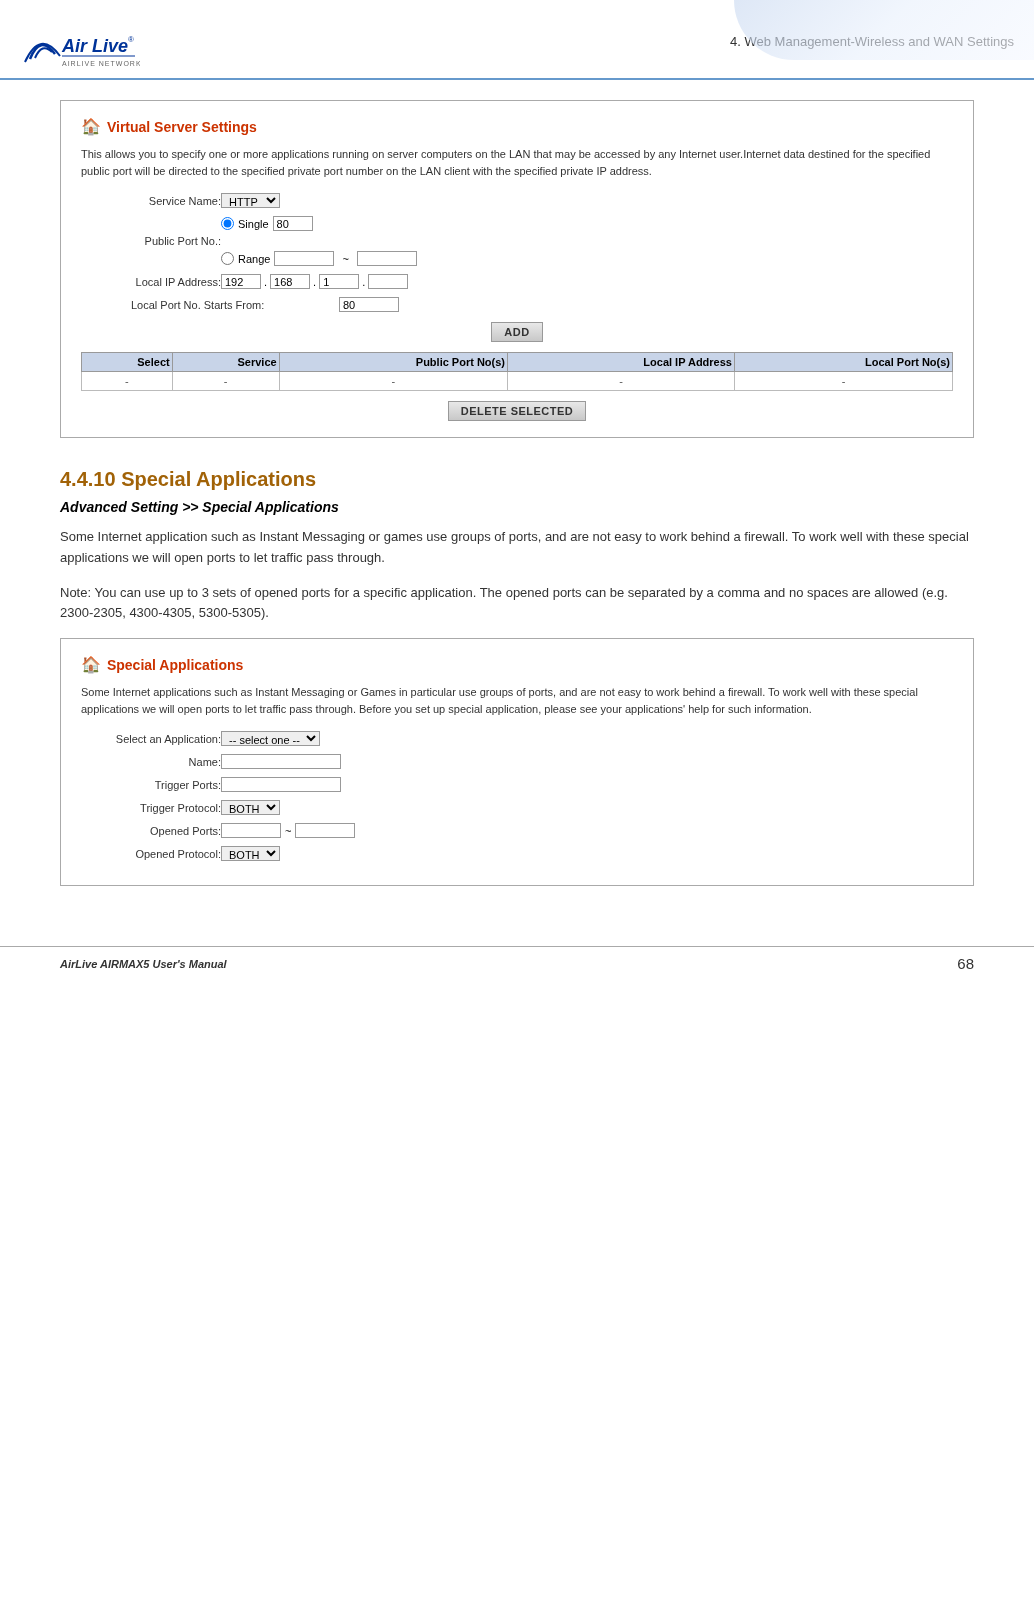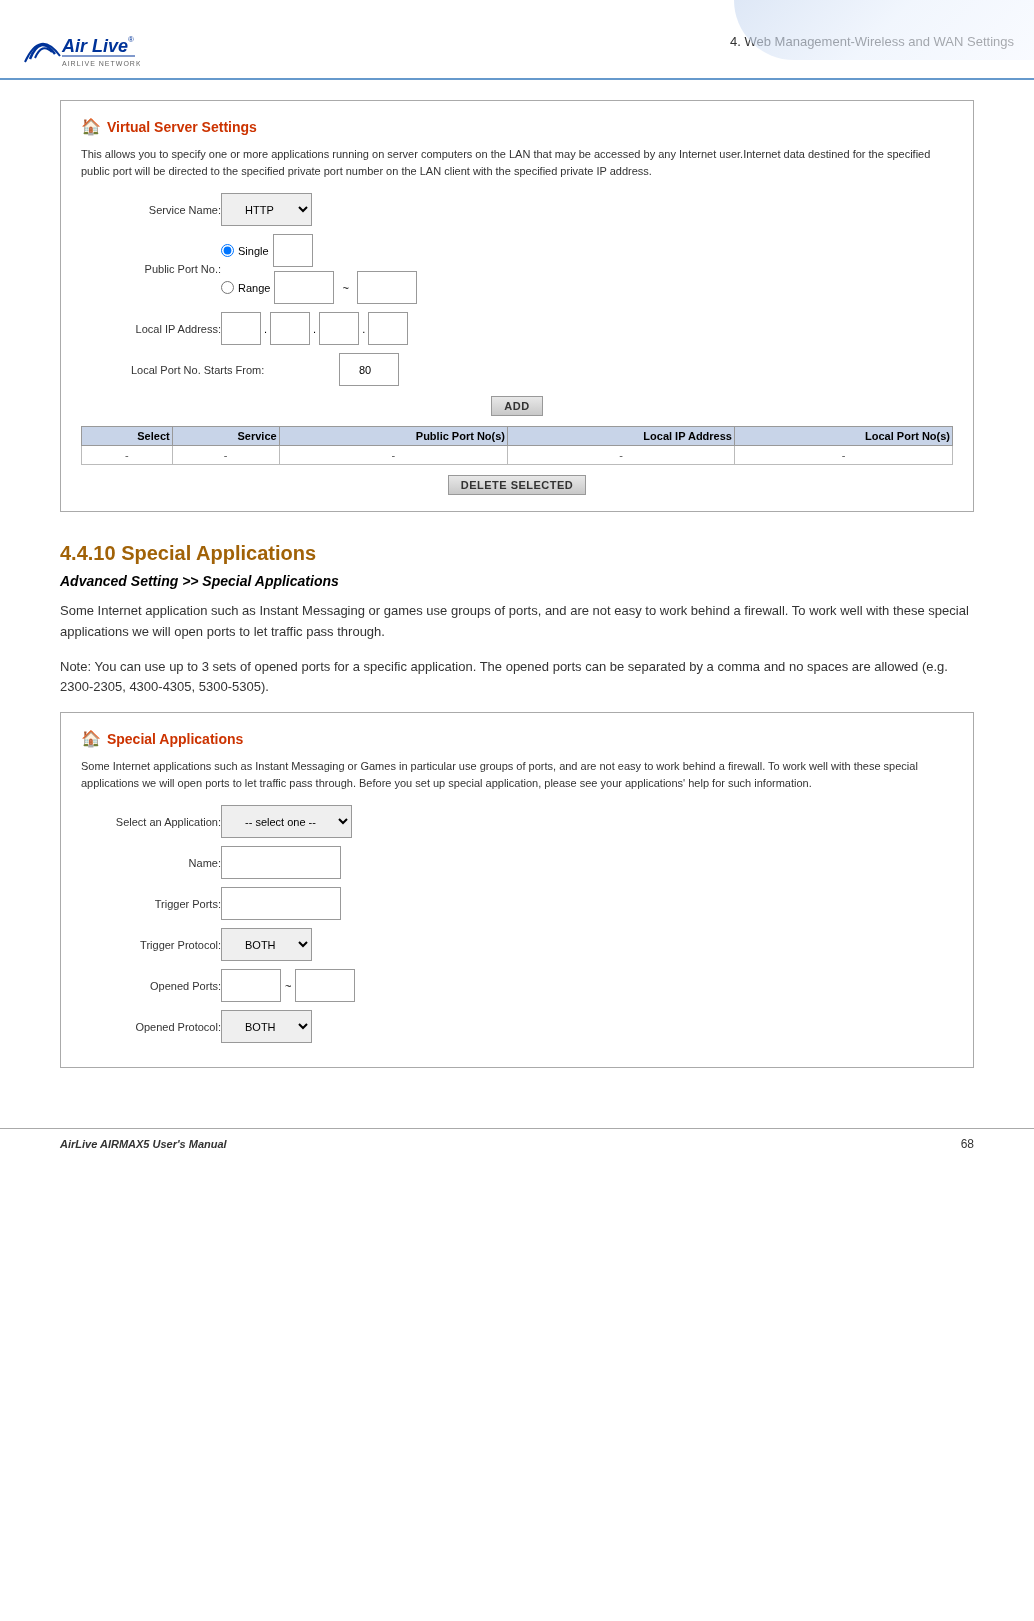--- a/index.html
+++ b/index.html
@@ -86,36 +86,36 @@
     }
     .form-label-left {
       text-align: left;
       min-width: 140px;
       margin-right: 8px;
       color: #333;
     }
     input[type="text"], select {
       font-size: 11px;
       border: 1px solid #999;
-      padding: 1px 19px;
-      height: 33px;
+      padding: 1px 3px;
+      height: 15px;
     }
     .small-input {
       width: 40px;
     }
     .medium-input {
       width: 60px;
     }
     .large-input {
       width: 120px;
     }
     .radio-group {
       display: flex;
       flex-direction: column;
-      gap: 4px;
+      gap: 20px;
     }
     .radio-row {
       display: flex;
       align-items: center;
       gap: 4px;
     }
     .ip-group {
       display: flex;
       align-items: center;
       gap: 2px;
@@ -222,21 +222,21 @@
       border-top: 1px solid #aaa;
       margin-top: 10px;
     }
     .footer-left {
       font-size: 11px;
       font-style: italic;
       font-weight: bold;
       color: #333;
     }
     .footer-center {
-      font-size: 12px;
+      font-size: 15px;
       color: #333;
     }
 
     
     .logo-container {
       display: flex;
       flex-direction: column;
       align-items: flex-start;
     }
   </style>

